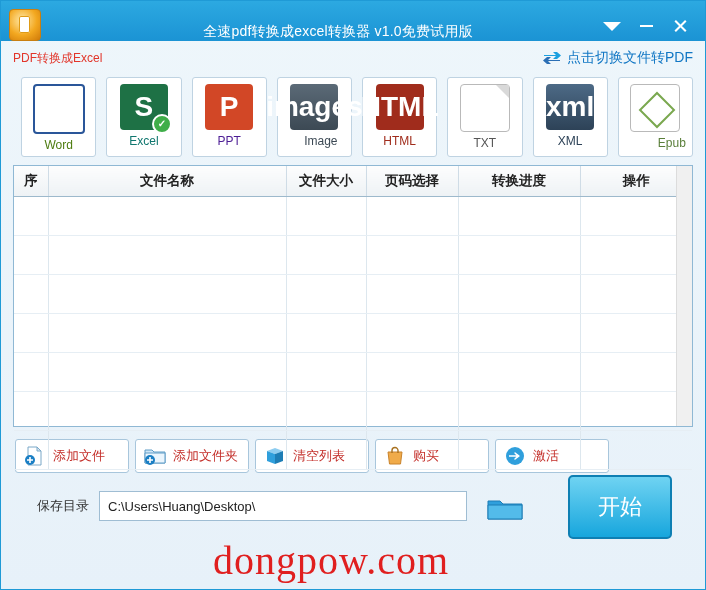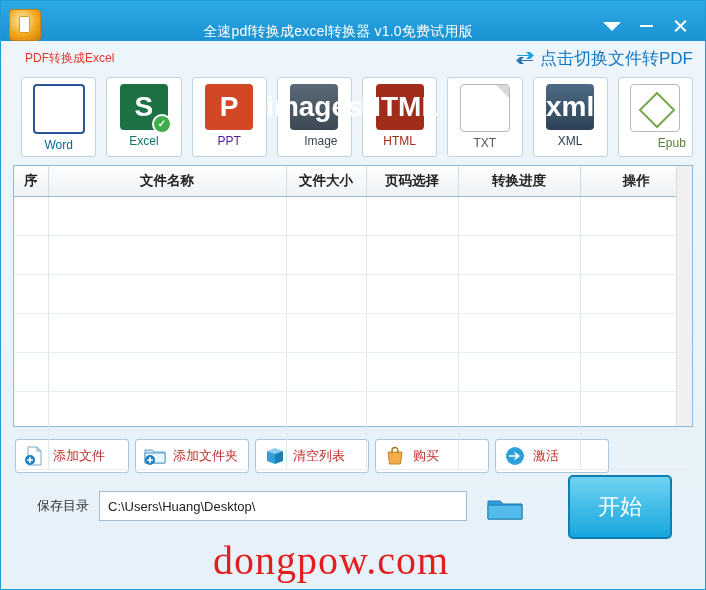--- a/index.html
+++ b/index.html
@@ -104,27 +104,27 @@
   
   .funcbar {
     height: 26px;
     display: flex;
     align-items: center;
     padding: 4px 12px 0 10px;
     font-size: 12px;
     color: #2a2a2a;
   }
   .funcbar .cur-label { color: #333; }
-  .funcbar .cur-value { color: #e2352a; margin-left: 14px; }
+  .funcbar .cur-value { color: #e2352a; margin-left: 2px; }
   .funcbar .spacer { flex: 1; }
   .switch-link {
     display: flex;
     align-items: center;
     color: #1277c4;
-    font-size: 17px;
+    font-size: 14px;
     cursor: pointer;
   }
   .switch-icon {
     width: 20px;
     height: 14px;
     margin-right: 5px;
     position: relative;
   }
   .switch-icon svg { display: block; }
 
@@ -171,21 +171,21 @@
   .g-image {
     background: linear-gradient(#5b6a77, #3c4954);
     color: #ffffff;
     font-size: 10px;
     font-weight: normal;
   }
   .g-html { background: #a02c1c; color: #ffffff; font-size: 15px; }
   .g-txt { background: #ffffff; border: 1px solid #b9b9b9; color: #444; font-size: 12px; font-weight: normal; }
   .g-xml { background: linear-gradient(#4d6a86, #2d4257); color: #ffffff; font-size: 12px; }
   .g-epub { background: #ffffff; border: 1px solid #b9b9b9; color: #5a7f3a; font-size: 12px; }
-  .c-word { color: #0369a1; }
+  .c-word { color: #4d7c0f; }
   .c-excel { color: #0f766e; text-align: right; }
   .c-ppt { color: #4c1d95; }
   .c-image { color: #3c4954; padding-left: 13px; }
   .c-html { color: #a02c1c; }
   .c-txt { color: #555; }
   .c-xml { color: #2d4257; }
   .c-epub { color: #5a7f3a; margin-left: 33px; }
   .check {
     position: absolute;
     right: -4px;

